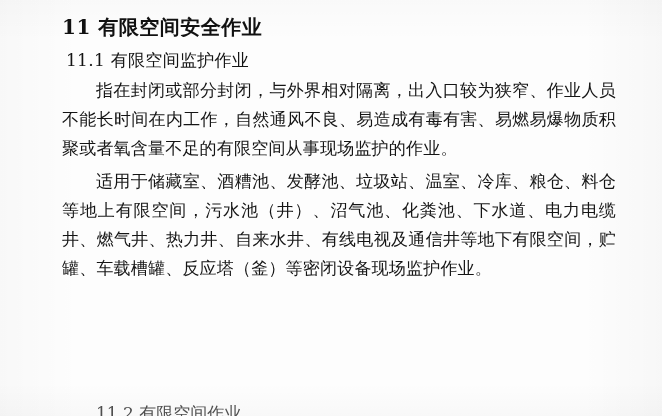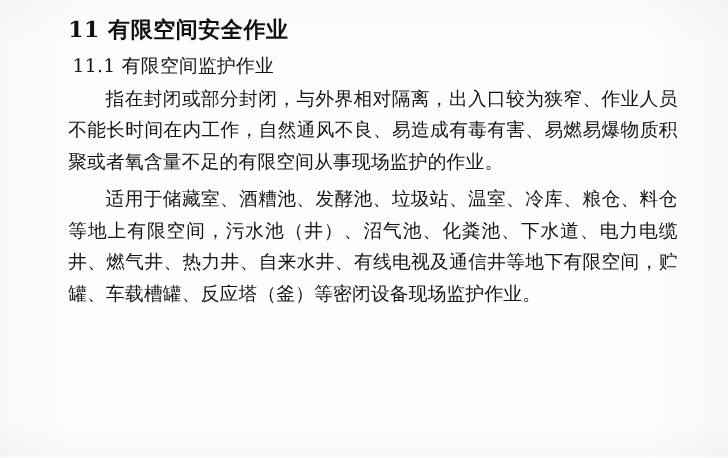--- a/index.html
+++ b/index.html
@@ -83,14 +83,17 @@
 <div class="page">
 
   <div class="h1">11 有限空间安全作业</div>
 
   <div class="h2">11.1 有限空间监护作业</div>
 
   <p class="body">指在封闭或部分封闭，与外界相对隔离，出入口较为狭窄、作业人员不能长时间在内工作，自然通风不良、易造成有毒有害、易燃易爆物质积聚或者氧含量不足的有限空间从事现场监护的作业。</p>
 
   <p class="body">适用于储藏室、酒糟池、发酵池、垃圾站、温室、冷库、粮仓、料仓等地上有限空间，污水池（井）、沼气池、化粪池、下水道、电力电缆井、燃气井、热力井、自来水井、有线电视及通信井等地下有限空间，贮罐、车载槽罐、反应塔（釜）等密闭设备现场监护作业。</p>
 
+  <div class="cutoff">
+    <span>11.2 有限空间作业</span>
+  </div>
 
 </div>
 
 </body></html>

